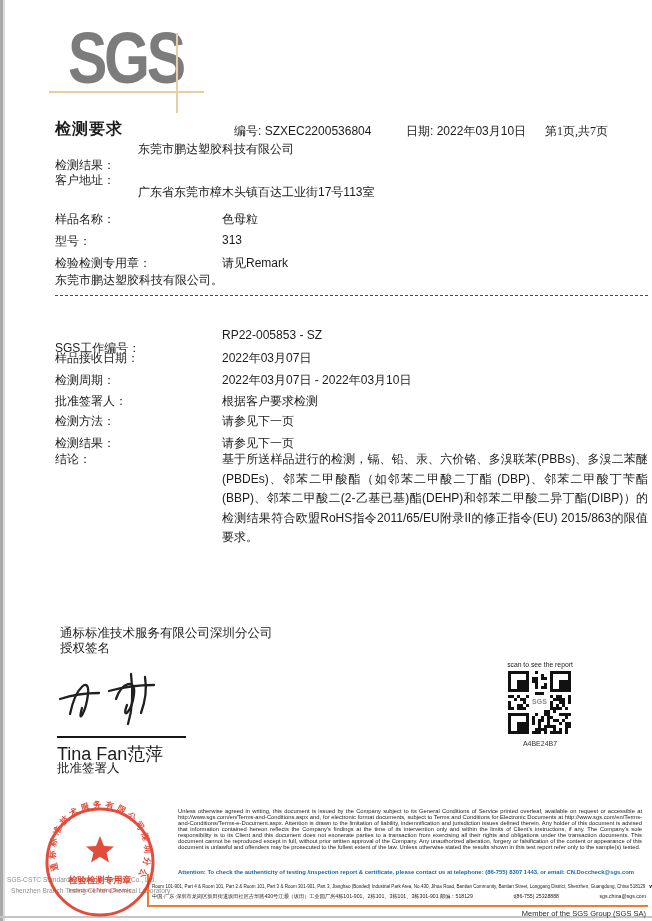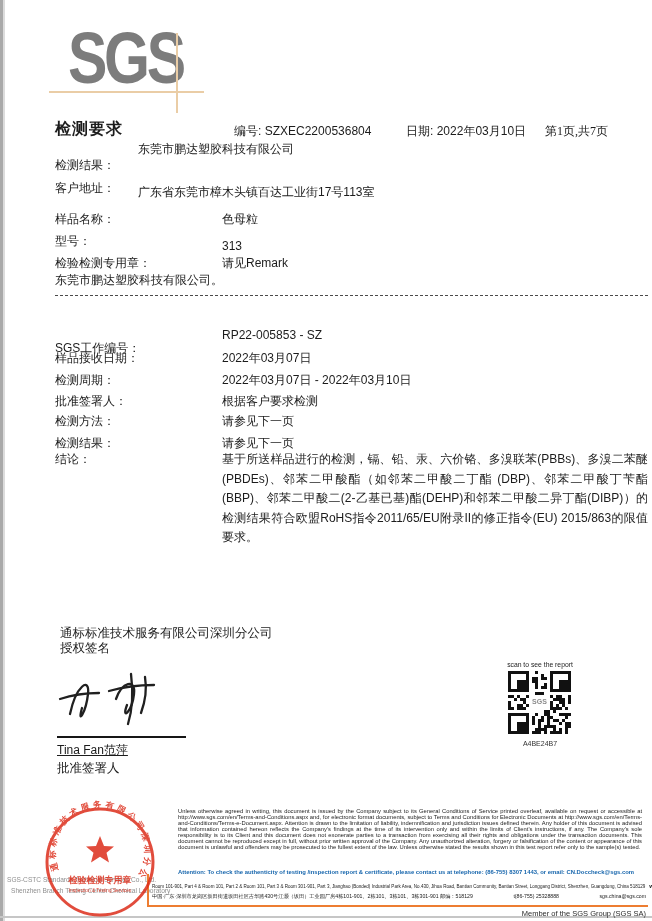--- a/index.html
+++ b/index.html
@@ -27,21 +27,21 @@
   .vclient{left:138px;}
   .vcol{left:222px;}
   .note{left:55px;top:272px;font-size:12px;}
   .dash{left:55px;top:295px;width:593px;height:0;border-top:1px dashed #4a4a4a;}
   .conclusion{left:222px;top:450px;width:426px;font-size:12px;line-height:19.5px;text-align:justify;}
   
   .company{left:60px;top:625px;font-size:12.5px;}
   .auth{left:60px;top:640px;font-size:12.5px;}
   .sig-svg{left:56px;top:668px;}
   .sig-line{left:57px;top:736px;width:129px;height:2px;background:#161616;}
-  .signer{left:57px;top:742px;font-size:12px;text-decoration:underline;}
+  .signer{left:57px;top:742px;font-size:18px;}
   .role{left:57px;top:760px;font-size:12.5px;}
   
   .qr-caption{left:500px;top:661px;width:80px;font-size:6.8px;text-align:center;white-space:nowrap;}
   .qr-box{left:508px;top:671px;width:63px;height:63px;background:#fff;}
   .qm{position:absolute;width:3px;height:3px;background:#111;}
   .qf{position:absolute;width:15px;height:15px;border:3px solid #111;box-sizing:content-box;}
   .qf-tl{left:0;top:0;} .qf-tr{left:42px;top:0;} .qf-bl{left:0;top:42px;}
   .qfi{position:absolute;left:6px;top:6px;width:9px;height:9px;background:#111;}
   .qr-center{position:absolute;left:21px;top:24px;width:21px;height:14px;background:#fff;
              font-size:7px;font-weight:bold;color:#8a8a8a;text-align:center;line-height:14px;}
@@ -77,27 +77,27 @@
   <div class="abs logo-hline"></div>
   <div class="abs logo-vline"></div>
 
   <div class="abs report-title">检测要求</div>
   <div class="abs hmeta report-no"><span>编号:</span> <span>SZXEC2200536804</span></div>
   <div class="abs hmeta report-date"><span>日期:</span> <span>2022年03月10日</span></div>
   <div class="abs hmeta page-info">第1页,共7页</div>
 
   <div class="abs lbl" style="top:157px">检测结果：</div>
   <div class="abs val vclient" style="top:141px">东莞市鹏达塑胶科技有限公司</div>
-  <div class="abs lbl" style="top:180px">客户地址：</div>
+  <div class="abs lbl" style="top:172px">客户地址：</div>
   <div class="abs val vclient" style="top:184px">广东省东莞市樟木头镇百达工业街17号113室</div>
 
   <div class="abs lbl" style="top:211px">样品名称：</div>
   <div class="abs val vcol" style="top:211px">色母粒</div>
   <div class="abs lbl" style="top:233px">型号：</div>
-  <div class="abs val vcol" style="top:239px">313</div>
+  <div class="abs val vcol" style="top:233px">313</div>
   <div class="abs lbl" style="top:255px">检验检测专用章：</div>
   <div class="abs val vcol" style="top:255px">请见Remark</div>
   <div class="abs note">东莞市鹏达塑胶科技有限公司。</div>
 
   <div class="abs dash"></div>
 
   <div class="abs lbl" style="top:340px">SGS工作编号：</div>
   <div class="abs val vcol" style="top:328px">RP22-005853 - SZ</div>
   <div class="abs lbl" style="top:350px">样品接收日期：</div>
   <div class="abs val vcol" style="top:350px">2022年03月07日</div>

